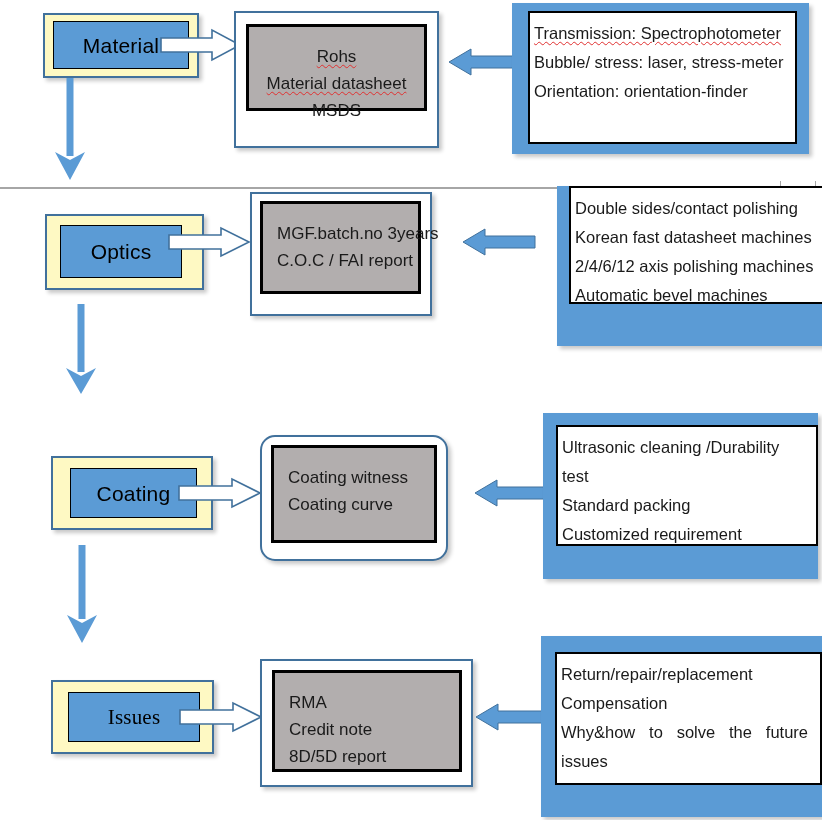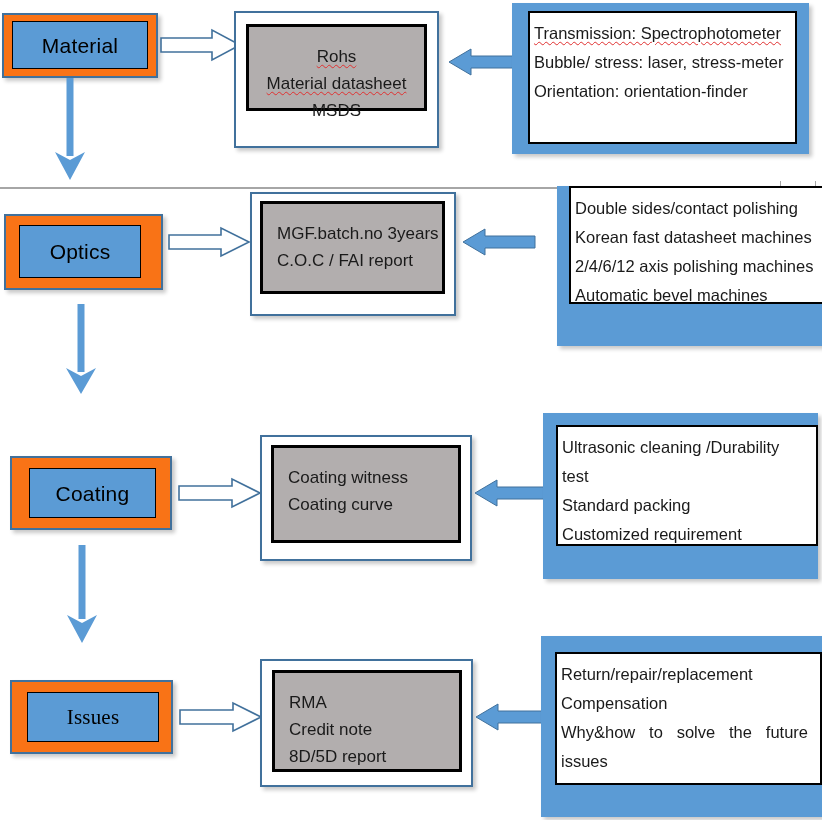--- a/index.html
+++ b/index.html
@@ -34,24 +34,25 @@
   .page-tab {
     position: absolute;
     border: 1px solid #a6a6a6;
     border-top: none;
     background: transparent;
   }
 
   
   .stage-box {
     position: absolute;
-    background: #f97316;
+    background: #fef9c3;
     border: 2px solid #41719c;
     box-sizing: border-box;
     box-shadow: 3px 3px 4px rgba(0,0,0,0.22);
+    margin-left: 41px;
   }
   .stage-inner {
     position: absolute;
     background: #5b9bd5;
     border: 1px solid #000000;
     box-sizing: border-box;
     display: flex;
     align-items: center;
     justify-content: center;
   }
@@ -179,21 +180,21 @@
   <div class="stage-box" style="left:4px; top:214px; width:159px; height:76px;">
     <div class="stage-inner" style="left:13px; top:9px; right:20px; bottom:10px;">
       <span class="stage-label">Optics</span>
     </div>
   </div>
 
   <svg class="arrow-svg" style="left:168px; top:226px;" width="83" height="32" viewBox="0 0 83 32">
     <polygon points="1,9 53,9 53,2 81,16 53,30 53,23 1,23" fill="#ffffff" stroke="#41719c" stroke-width="1.6"></polygon>
   </svg>
 
-  <div class="gray-box" style="left:250px; top:192px; width:206px; height:124px;">
+  <div class="gray-box" style="left:250px; top:192px; width:182px; height:124px;">
     <div class="gray-inner" style="left:8px; top:7px; right:9px; bottom:20px;">
       <div class="gray-line">MGF.batch.no 3years</div>
       <div class="gray-line">C.O.C / FAI report</div>
     </div>
   </div>
 
   <svg class="arrow-svg" style="left:461px; top:226px;" width="75" height="32" viewBox="0 0 75 32">
     <polygon points="2,16 24,3 24,10 74,10 74,22 24,22 24,29" fill="#5b9bd5" stroke="#41719c" stroke-width="1"></polygon>
   </svg>
 
@@ -214,21 +215,21 @@
   <div class="stage-box" style="left:10px; top:456px; width:162px; height:74px;">
     <div class="stage-inner" style="left:17px; top:10px; right:14px; bottom:10px;">
       <span class="stage-label">Coating</span>
     </div>
   </div>
 
   <svg class="arrow-svg" style="left:178px; top:477px;" width="84" height="32" viewBox="0 0 84 32">
     <polygon points="1,9 54,9 54,2 82,16 54,30 54,23 1,23" fill="#ffffff" stroke="#41719c" stroke-width="1.6"></polygon>
   </svg>
 
-  <div class="gray-box" style="left:260px; top:435px; width:212px; height:126px;">
+  <div class="gray-box" style="left:260px; top:435px; width:188px; height:126px;border-radius:15px;">
     <div class="gray-inner" style="left:9px; top:8px; right:9px; bottom:16px;">
       <div class="gray-line">Coating witness</div>
       <div class="gray-line">Coating curve</div>
     </div>
   </div>
 
   <svg class="arrow-svg" style="left:473px; top:477px;" width="72" height="32" viewBox="0 0 72 32">
     <polygon points="2,16 24,3 24,10 71,10 71,22 24,22 24,29" fill="#5b9bd5" stroke="#41719c" stroke-width="1"></polygon>
   </svg>
 

